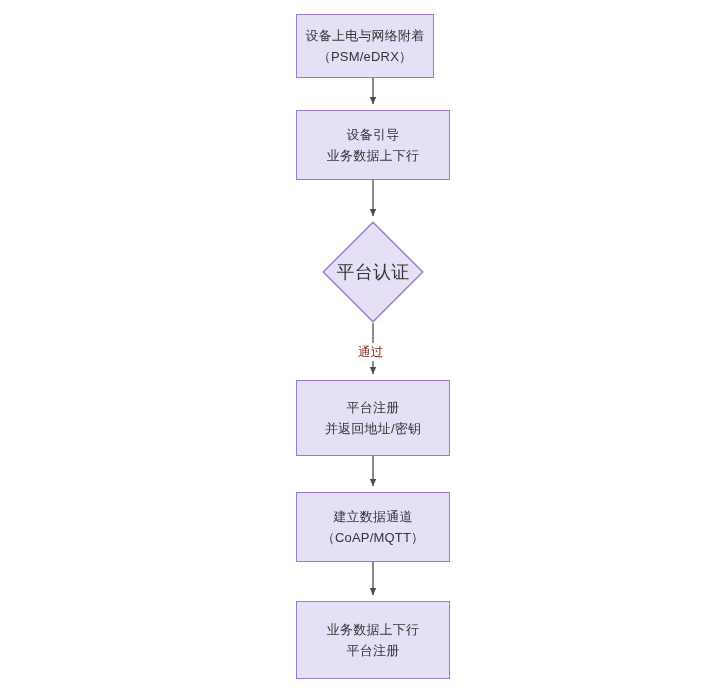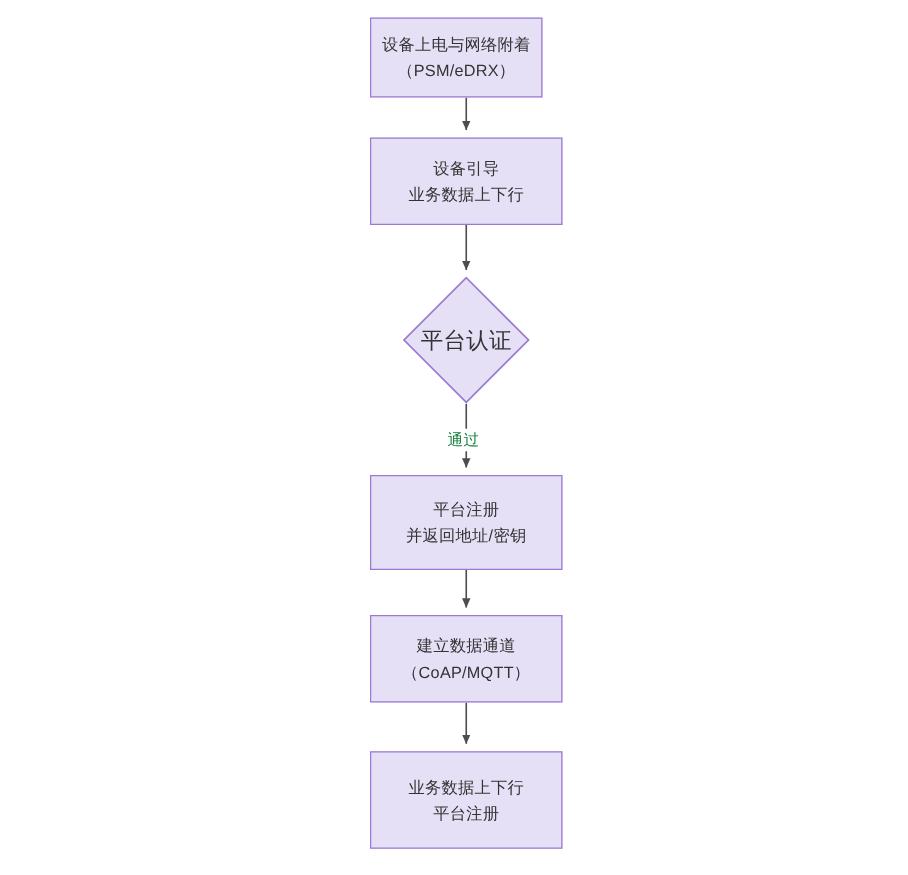--- a/index.html
+++ b/index.html
@@ -63,21 +63,21 @@
     justify-content: center;
     color: #333333;
     font-size: 18px;
     line-height: 21px;
     letter-spacing: 0.2px;
     white-space: nowrap;
   }
   .edge-label {
     position: absolute;
     background: #ffffff;
-    color: #15803d;
+    color: #7f1d1d;
     font-size: 12.5px;
     line-height: 16px;
     letter-spacing: 0.2px;
     padding: 1px 3px;
     white-space: nowrap;
   }
 </style>
 </head>
 <body>
 

